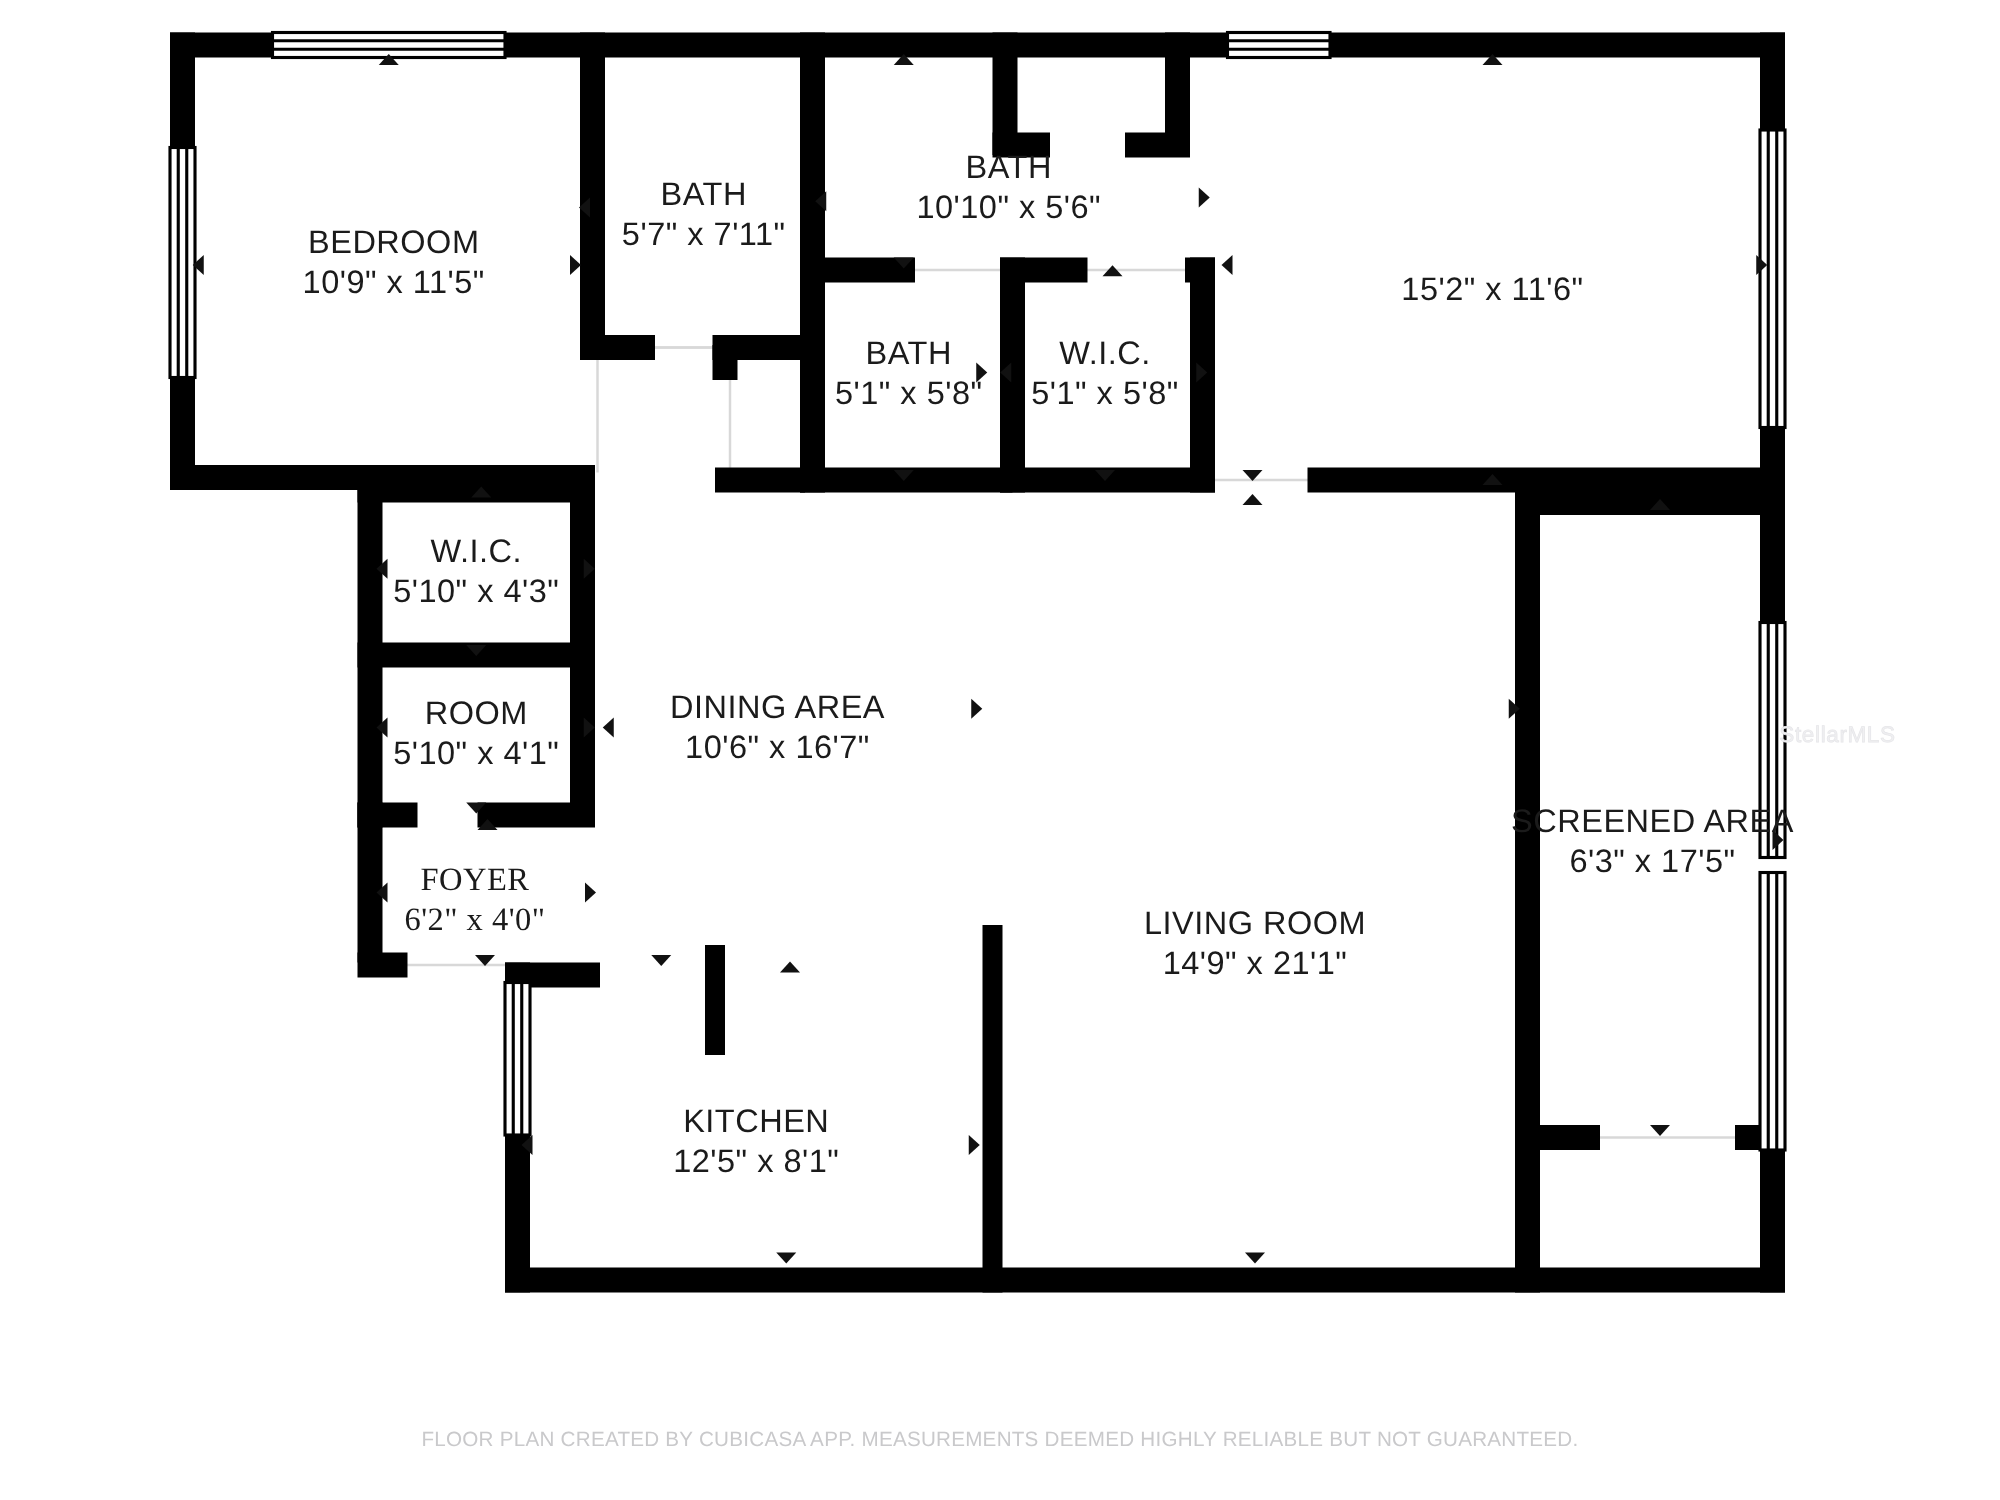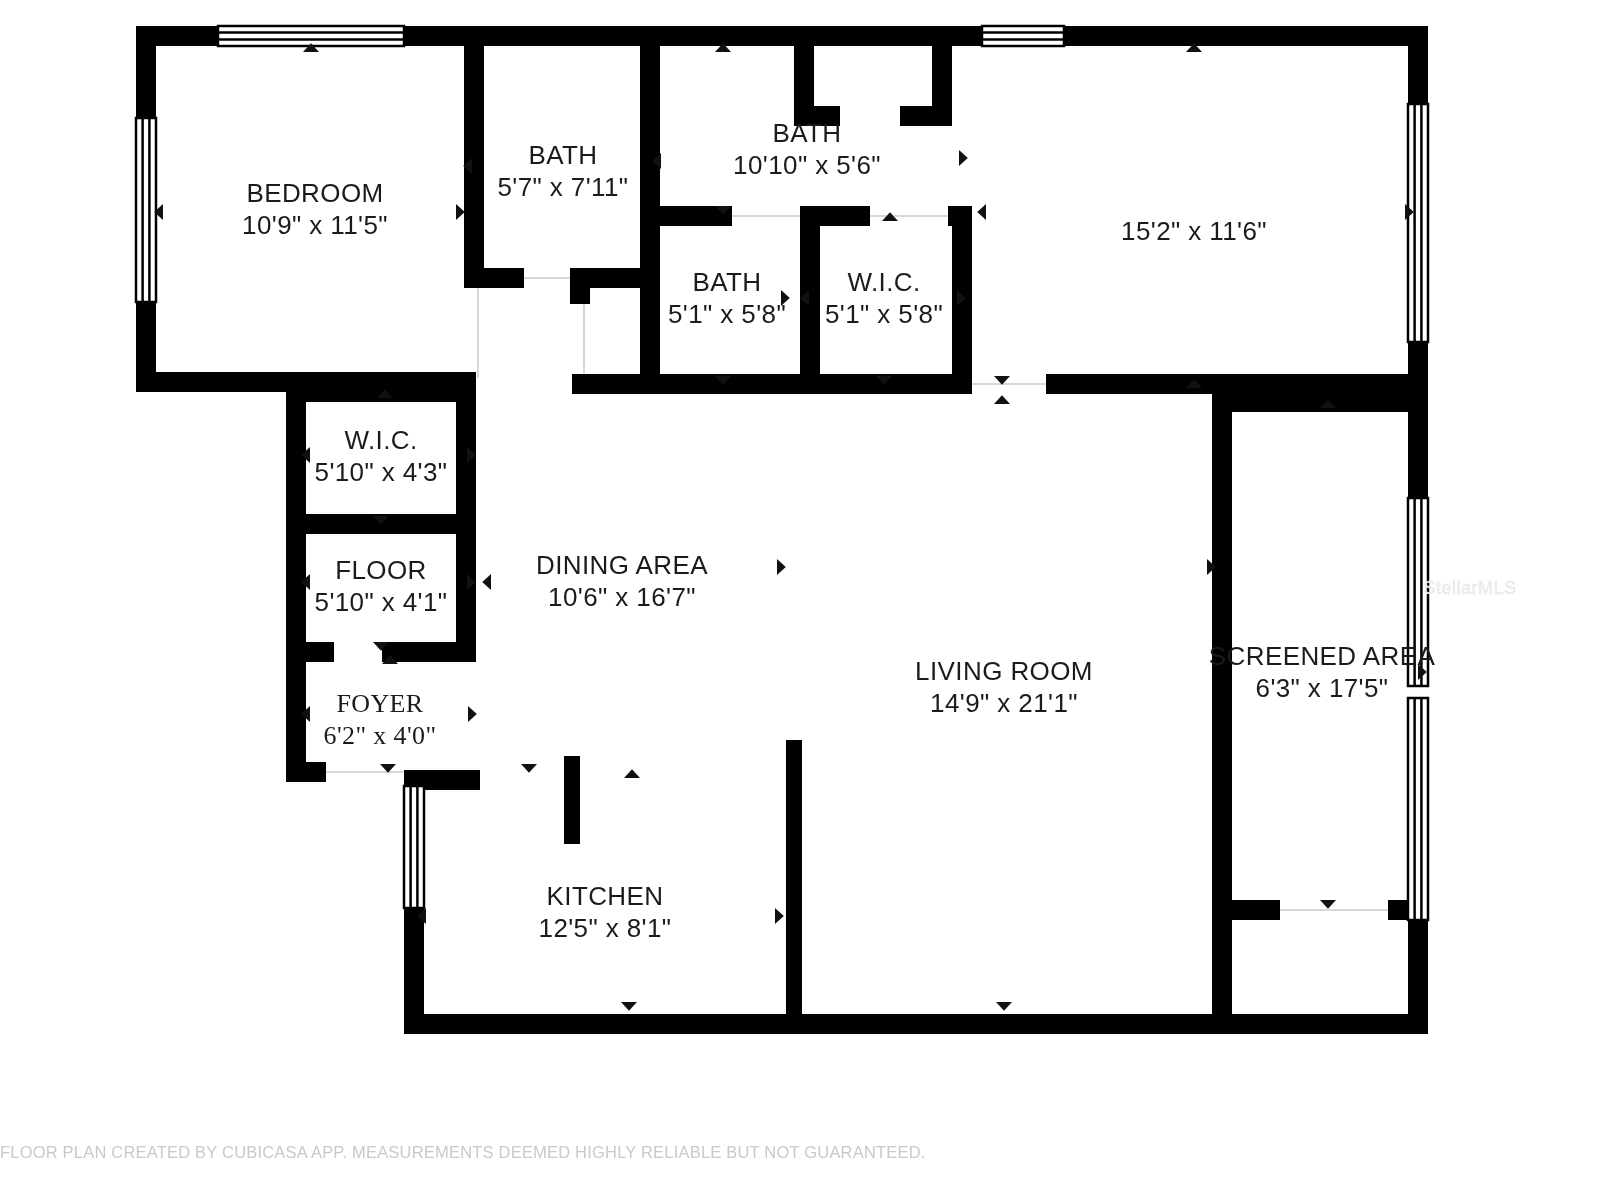--- a/index.html
+++ b/index.html
@@ -51,20 +51,21 @@
   .room-dims {
     display: block;
     font-size: 26px;
     font-weight: 400;
   }
   .footer-note {
     position: absolute;
     left: 0;
     right: 0;
     bottom: 38px;
+    text-align: center;
     font-size: 16.5px;
     color: #c9c9cb;
     letter-spacing: 0.2px;
     font-family: "Liberation Sans", sans-serif;
   }
   .watermark {
     position: absolute;
     left: 1470px;
     top: 588px;
     transform: translate(-50%, -50%);
@@ -249,32 +250,32 @@
         <span class="room-dims">5'1" x 5'8"</span>
       </div>
       <div class="room-label" style="left: 1194px; top: 232px;">
         <span class="room-dims">15'2" x 11'6"</span>
       </div>
       <div class="room-label" style="left: 381px; top: 457px;">
         <span class="room-name">W.I.C.</span>
         <span class="room-dims">5'10" x 4'3"</span>
       </div>
       <div class="room-label" style="left: 381px; top: 587px;">
-        <span class="room-name">FLOOR</span>
+        <span class="room-name">ROOM</span>
         <span class="room-dims">5'10" x 4'1"</span>
       </div>
       <div class="room-label" style="left: 622px; top: 582px;">
         <span class="room-name">DINING AREA</span>
         <span class="room-dims">10'6" x 16'7"</span>
       </div>
       <div class="room-label" style="left: 380px; top: 720px; font-family: Liberation Serif, serif;">
         <span class="room-name">FOYER</span>
         <span class="room-dims">6'2" x 4'0"</span>
       </div>
-      <div class="room-label" style="left: 1004px; top: 688px;">
+      <div class="room-label" style="left: 1004px; top: 755px;">
         <span class="room-name">LIVING ROOM</span>
         <span class="room-dims">14'9" x 21'1"</span>
       </div>
       <div class="room-label" style="left: 1322px; top: 673px;">
         <span class="room-name">SCREENED AREA</span>
         <span class="room-dims">6'3" x 17'5"</span>
       </div>
       <div class="room-label" style="left: 605px; top: 913px;">
         <span class="room-name">KITCHEN</span>
         <span class="room-dims">12'5" x 8'1"</span>

